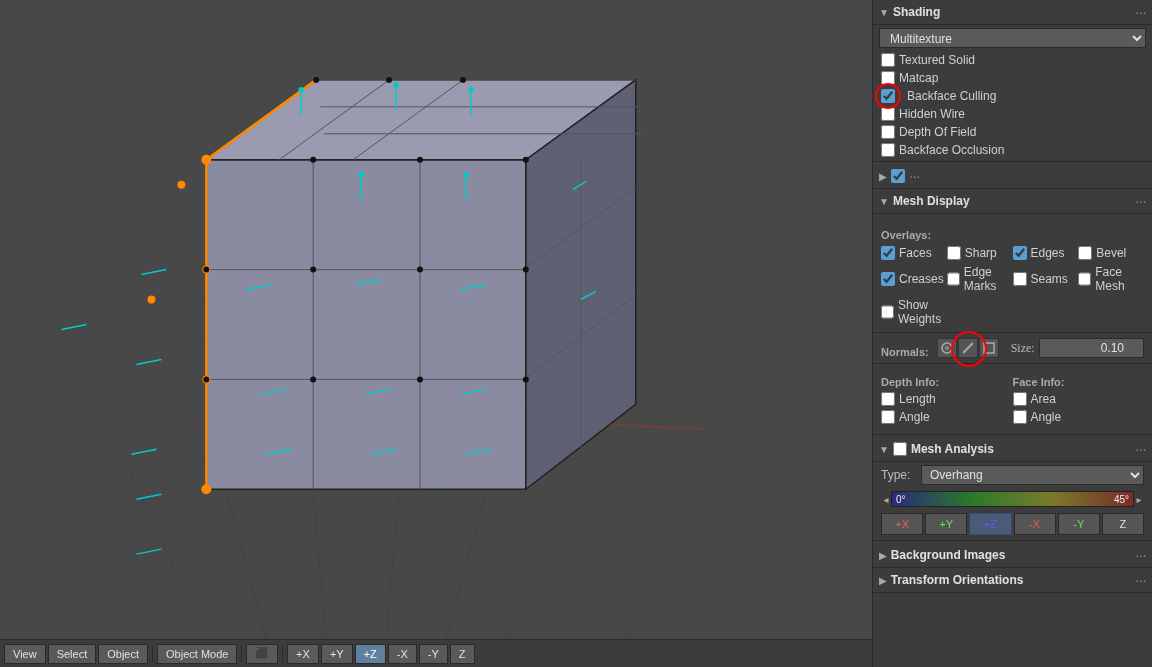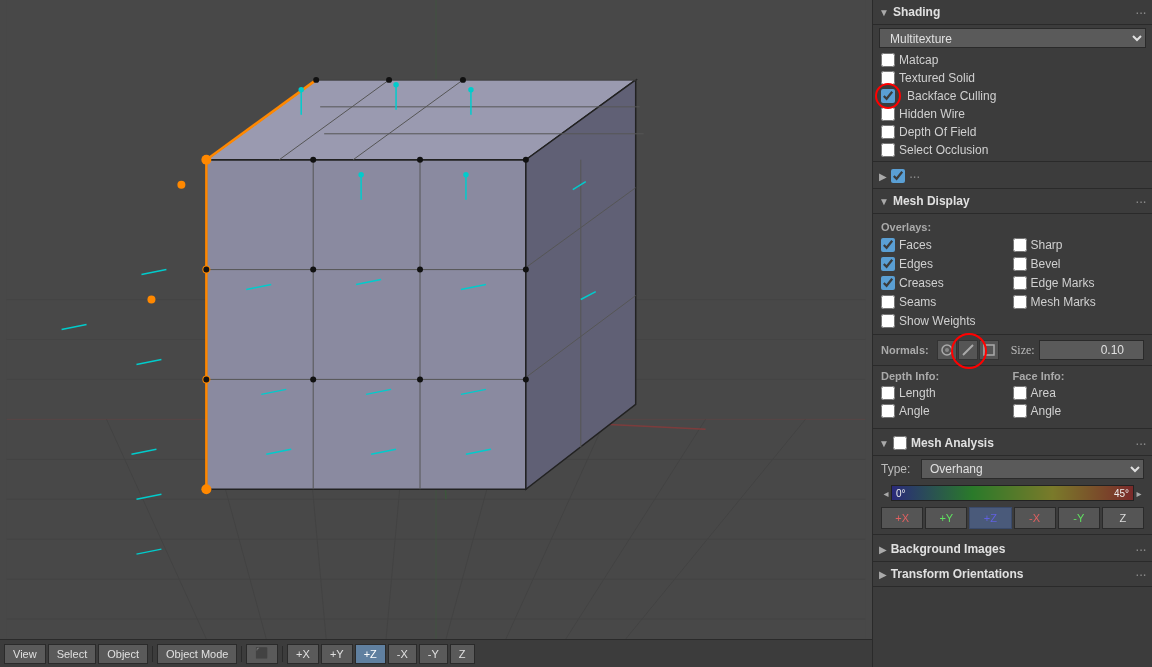--- a/index.html
+++ b/index.html
@@ -138,21 +138,21 @@
     }
 
     
     .section-content {
       padding: 4px 0;
     }
 
     
     .overlay-grid {
       display: grid;
-      grid-template-columns: 1fr 1fr;
+      grid-template-columns: 1fr 1fr 1fr 1fr;
       padding: 2px 8px;
       gap: 1px 0;
     }
     .overlay-item {
       display: flex;
       align-items: center;
       gap: 4px;
       padding: 2px 0;
     }
     .overlay-item input[type="checkbox"] {
@@ -163,20 +163,21 @@
     .overlay-label {
       font-size: 12px;
       color: #d0d0d0;
     }
 
     .sub-label {
       font-size: 11px;
       color: #aaa;
       padding: 3px 8px 1px 8px;
       font-weight: bold;
+      margin-top: 8px;
     }
 
     
     .normals-row {
       display: flex;
       align-items: center;
       padding: 3px 8px;
       gap: 4px;
     }
     .normal-btn {
@@ -510,26 +511,26 @@
   </div>
 
   <div class="dropdown-row">
     <select class="dropdown-full">
       <option>Multitexture</option>
     </select>
   </div>
 
   <div class="checkbox-row">
     <input type="checkbox" style="">
-    <span class="checkbox-label">Matcap</span>
+    <span class="checkbox-label">Textured Solid</span>
   </div>
 
   <div class="checkbox-row">
     <input type="checkbox" style="">
-    <span class="checkbox-label">Textured Solid</span>
+    <span class="checkbox-label">Matcap</span>
   </div>
 
   <div class="checkbox-row" style="position:relative;">
     <div style="position:relative; display:inline-flex; align-items:center;">
       <input type="checkbox" checked="" style="width: 14px; height: 14px; accent-color: rgb(90, 159, 212);">
 
       <div style="position:absolute; left:-6px; top:-6px; width:26px; height:26px; border:2.5px solid red; border-radius:50%; pointer-events:none;"></div>
     </div>
     <span class="checkbox-label" style="margin-left:8px;">Backface Culling</span>
   </div>
@@ -539,21 +540,21 @@
     <span class="checkbox-label">Hidden Wire</span>
   </div>
 
   <div class="checkbox-row">
     <input type="checkbox" style="">
     <span class="checkbox-label">Depth Of Field</span>
   </div>
 
   <div class="checkbox-row">
     <input type="checkbox" style="">
-    <span class="checkbox-label">Select Occlusion</span>
+    <span class="checkbox-label">Backface Occlusion</span>
   </div>
 
   <div class="divider"></div>
 
   <div class="section-header">
     <span class="section-arrow">▶</span>
     <input type="checkbox" checked="" style="width: 14px; height: 14px; accent-color: rgb(90, 159, 212); margin-right: 4px;">
     <span class="section-dots">···</span>
   </div>
 
@@ -594,21 +595,21 @@
         <input type="checkbox" style="">
         <span class="overlay-label">Edge Marks</span>
       </div>
 
       <div class="overlay-item">
         <input type="checkbox" style="">
         <span class="overlay-label">Seams</span>
       </div>
       <div class="overlay-item">
         <input type="checkbox" style="">
-        <span class="overlay-label">Mesh Marks</span>
+        <span class="overlay-label">Face Mesh</span>
       </div>
 
       <div class="overlay-item">
         <input type="checkbox" style="">
         <span class="overlay-label">Show Weights</span>
       </div>
       <div class="overlay-item"></div>
     </div>
 
     <div class="divider"></div>

